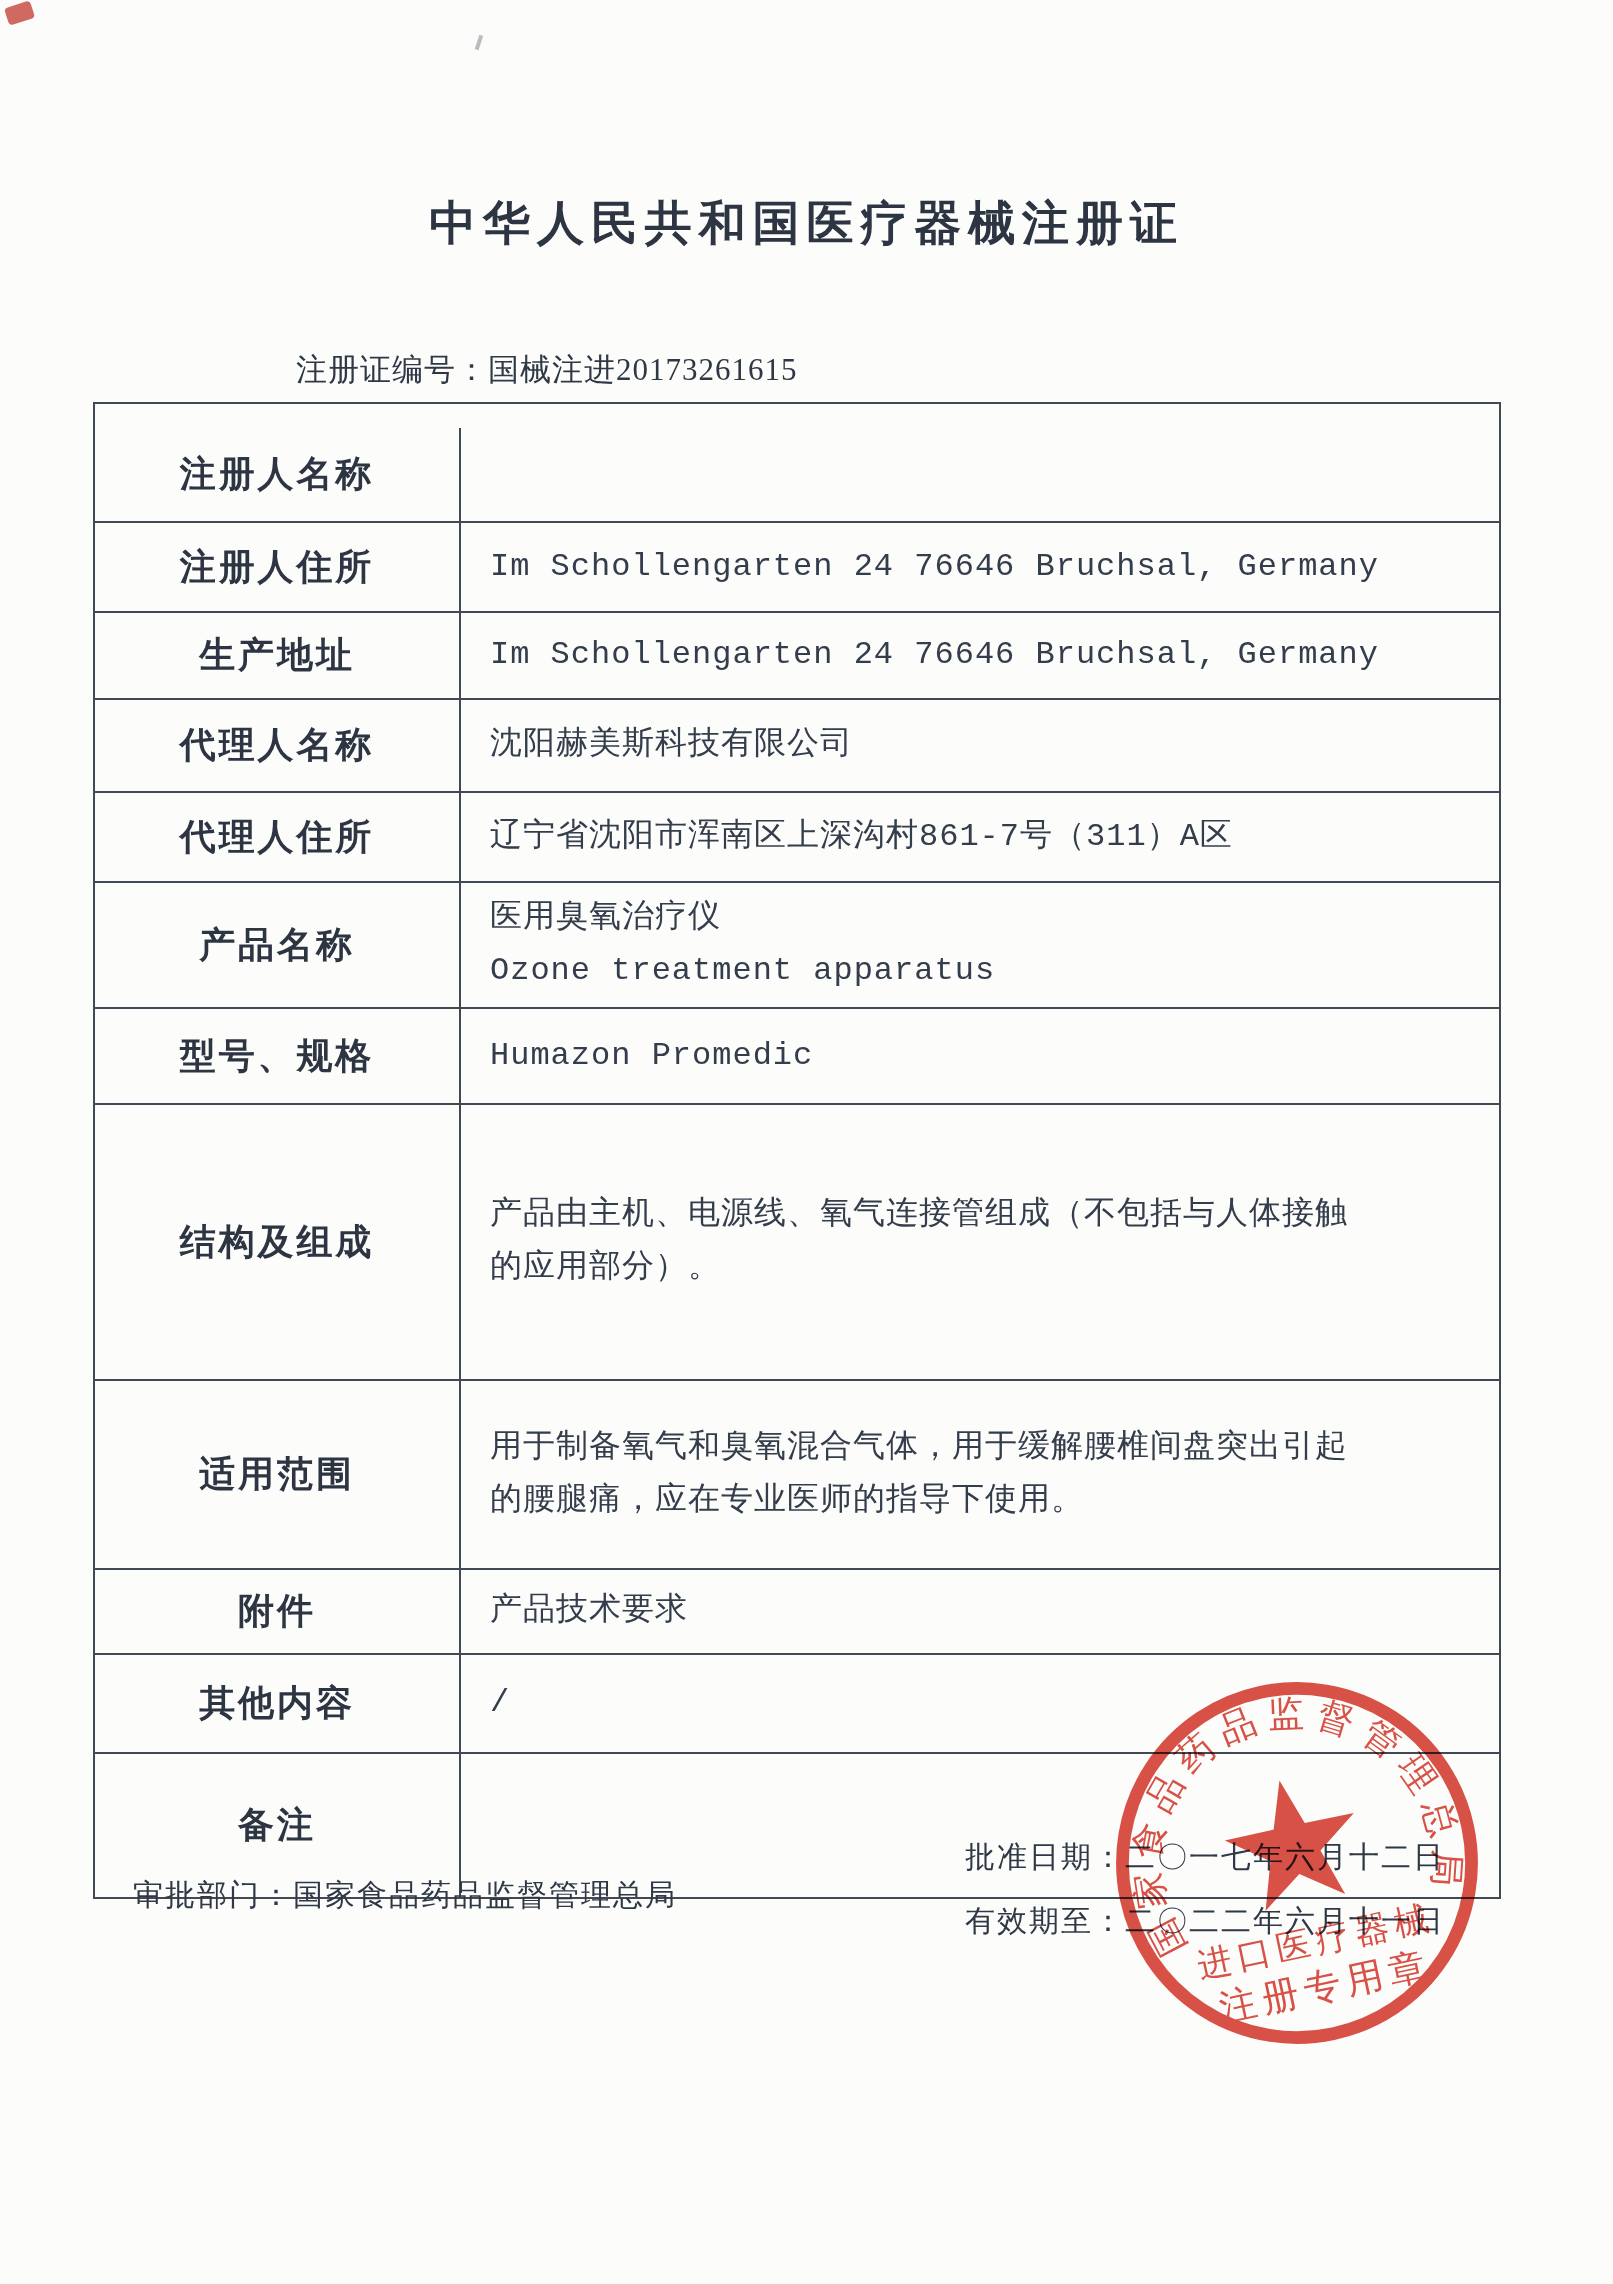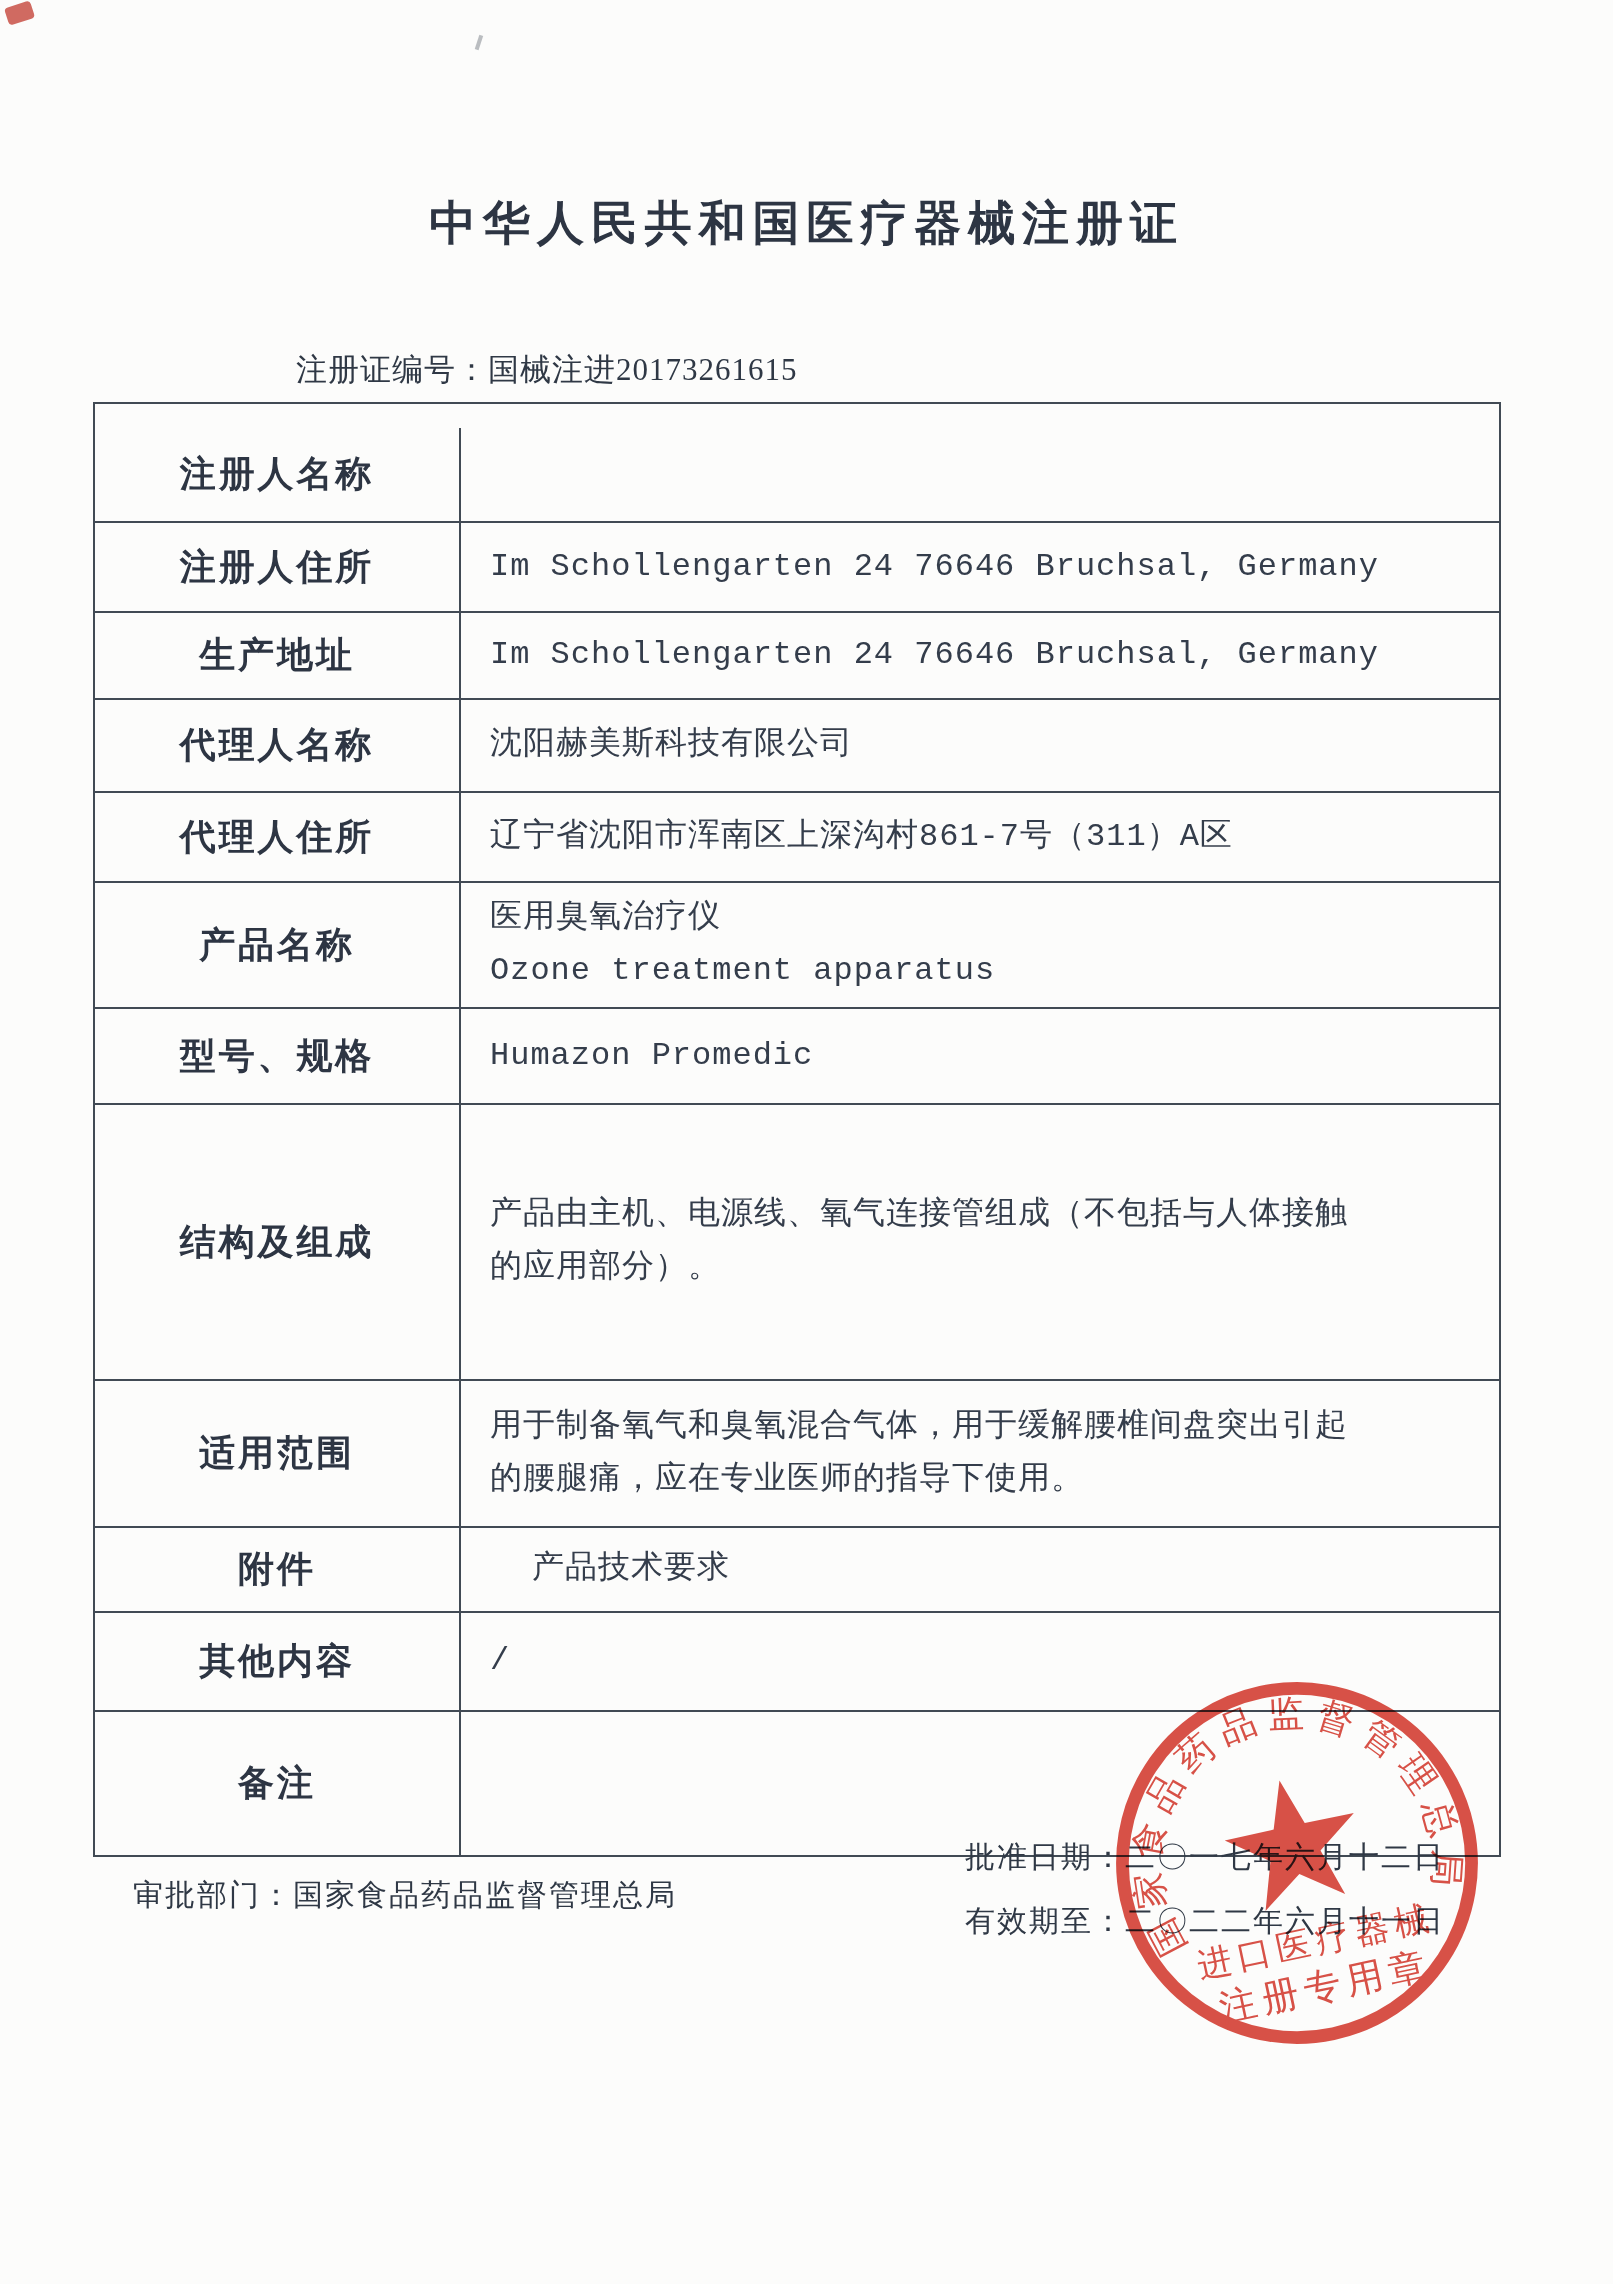--- a/index.html
+++ b/index.html
@@ -30,22 +30,22 @@
   .trow{display:flex;box-sizing:border-box;}
   .trow + .trow{border-top:2.9px solid #414a54;}
   .trow:nth-child(1){height:93px;margin-top:24px;}
   .trow:nth-child(2){height:90px;}
   .trow:nth-child(3){height:87px;}
   .trow:nth-child(4){height:93px;}
   .trow:nth-child(5){height:90px;}
   .trow:nth-child(6){height:126px;}
   .trow:nth-child(7){height:96px;}
   .trow:nth-child(8){height:276px;}
-  .trow:nth-child(9){height:147px;}
-  .trow:nth-child(10){height:85px;gap:42px;}
+  .trow:nth-child(9){height:189px;}
+  .trow:nth-child(10){height:85px;}
   .trow:nth-child(11){height:99px;}
   .trow:nth-child(12){height:145px;}
   .cell-label{
     flex:none;width:366px;box-sizing:border-box;
     border-right:2.9px solid #414a54;
     display:flex;align-items:center;justify-content:center;
     font-size:36px;font-weight:bold;letter-spacing:2.9px;
     color:#2d3543;text-align:center;
   }
   .cell-value{

